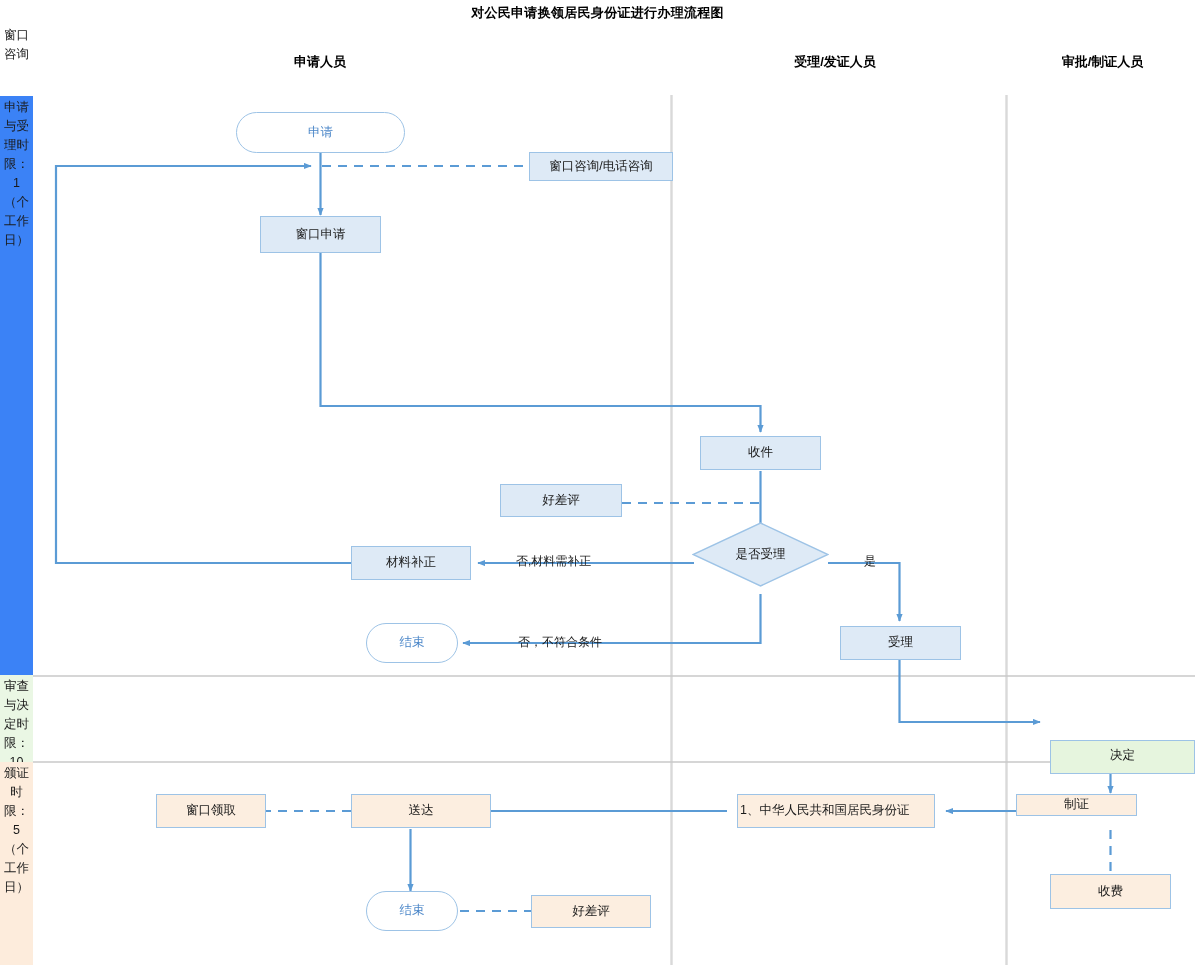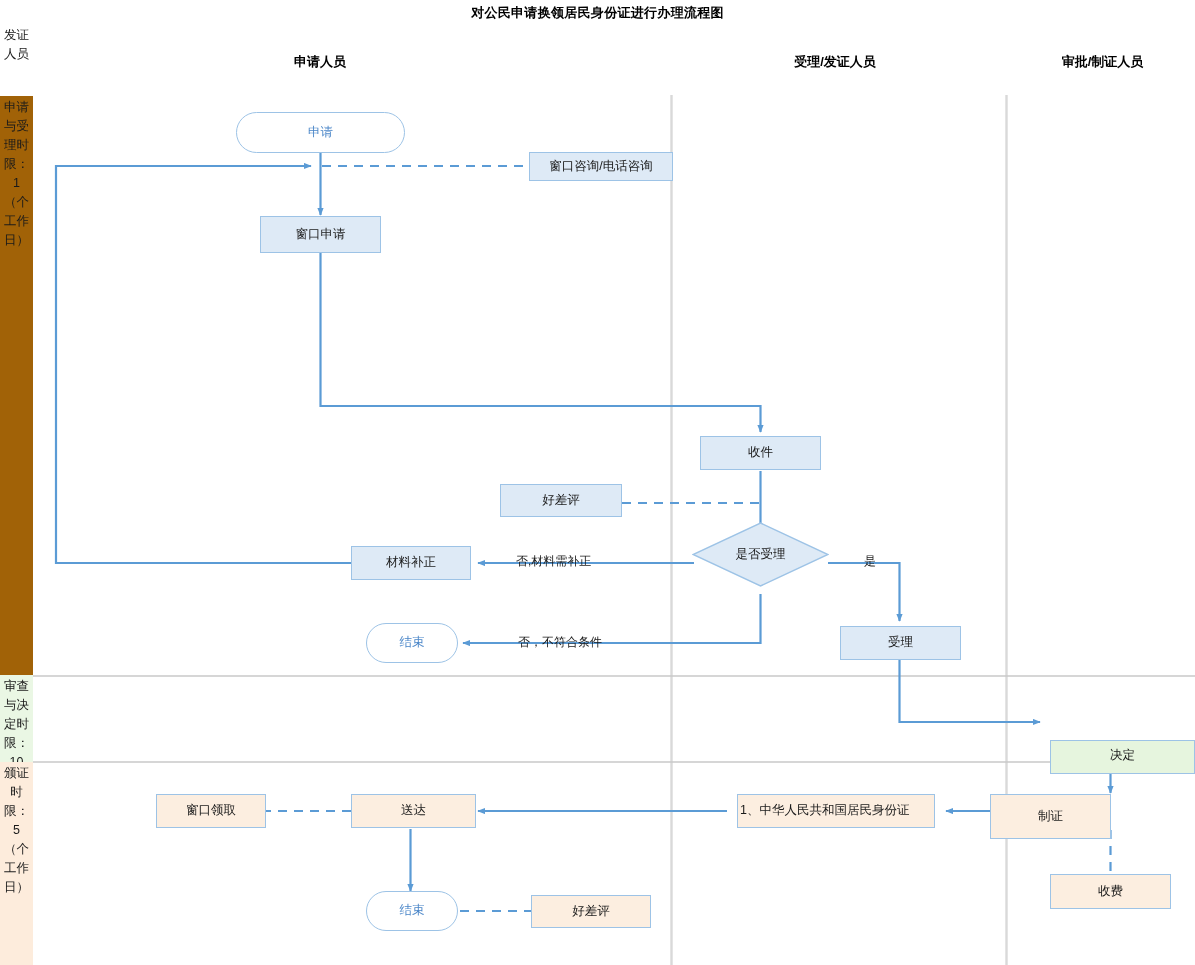--- a/index.html
+++ b/index.html
@@ -40,21 +40,21 @@
     color: #1a1a1a;
     line-height: 19px;
     word-break: break-all;
     display: flex;
     align-items: flex-start;
     justify-content: center;
     padding-top: 2px;
   }
   .stage-col span { display: block; width: 26px; }
   #stage-header { top: 24px; height: 72px; background: #ffffff; }
-  #stage-apply  { top: 96px; height: 579px; background: #a16207; }
+  #stage-apply  { top: 96px; height: 579px; background: #3b82f6; }
   #stage-review { top: 675px; height: 87px; background: #eaf7e4; }
   #stage-issue  { top: 762px; height: 203px; background: #fdecdc; }
 
   
   .lane-header {
     top: 53px;
     text-align: center;
     font-size: 13px;
     font-weight: bold;
     color: #000;
@@ -155,21 +155,21 @@
     <line x1="622" y1="503" x2="760" y2="503"></line>
     <line x1="262" y1="811" x2="352" y2="811"></line>
     <line x1="1110.5" y1="830" x2="1110.5" y2="873"></line>
     <line x1="460" y1="911" x2="531" y2="911"></line>
   </g>
 </svg>
 
 <div class="abs" id="title">对公民申请换领居民身份证进行办理流程图</div>
 
 <div class="abs stage-col" id="stage-header">
-  <span>发证人员</span>
+  <span>窗口咨询</span>
 </div>
 <div class="abs stage-col" id="stage-apply">
   <span>申请与受理时限：1（个工作日）</span>
 </div>
 <div class="abs stage-col" id="stage-review">
   <span>审查与决定时限：10（个工作日）</span>
 </div>
 <div class="abs stage-col" id="stage-issue">
   <span>颁证时限：5（个工作日）</span>
 </div>
@@ -185,40 +185,40 @@
 <div class="abs node blue" style="left:260px; top:216px; width:121px; height:37px;">窗口申请</div>
 
 <div class="abs node blue" style="left:500px; top:484px; width:122px; height:33px;">好差评</div>
 
 <div class="abs node blue" style="left:351px; top:546px; width:120px; height:34px;">材料补正</div>
 
 <div class="abs node term" style="left:366px; top:623px; width:92px; height:40px;">结束</div>
 
 <div class="abs node peach" style="left:156px; top:794px; width:110px; height:34px;">窗口领取</div>
 
-<div class="abs node peach" style="left:351px; top:794px; width:125px; height:34px;">送达</div>
+<div class="abs node peach" style="left:351px; top:794px; width:140px; height:34px;">送达</div>
 
 <div class="abs node term" style="left:366px; top:891px; width:92px; height:40px;">结束</div>
 
 <div class="abs node peach" style="left:531px; top:895px; width:120px; height:33px;">好差评</div>
 
 <div class="abs node blue" style="left:700px; top:436px; width:121px; height:34px;">收件</div>
 
 <div class="abs diamond-wrap" style="left:692px; top:522px; width:137px; height:65px;">
   <svg width="137" height="65" viewBox="0 0 137 65" xmlns="http://www.w3.org/2000/svg">
     <polygon points="68.5,1 136,32.5 68.5,64 1,32.5" fill="#deeaf6" stroke="#9dc3e6" stroke-width="1.4"></polygon>
   </svg>
   <span class="dlabel">是否受理</span>
 </div>
 
 <div class="abs node blue" style="left:840px; top:626px; width:121px; height:34px;">受理</div>
 
 <div class="abs node peach leftpad" style="left:737px; top:794px; width:198px; height:34px;">1、中华人民共和国居民身份证</div>
 
 <div class="abs node green" style="left:1050px; top:740px; width:145px; height:34px;font-family:Liberation Mono, monospace;">决定</div>
 
-<div class="abs node peach" style="left:990px; top:794px; width:121px; height:45px;">制证</div>
+<div class="abs node peach" style="left:1016px; top:794px; width:121px; height:22px;">制证</div>
 
 <div class="abs node peach" style="left:1050px; top:874px; width:121px; height:35px;">收费</div>
 
 <div class="abs edge-label" style="left:516px; top:553px;">否,材料需补正</div>
 <div class="abs edge-label" style="left:864px; top:553px;">是</div>
 <div class="abs edge-label" style="left:518px; top:634px;">否，不符合条件</div>
 
 </body></html>

